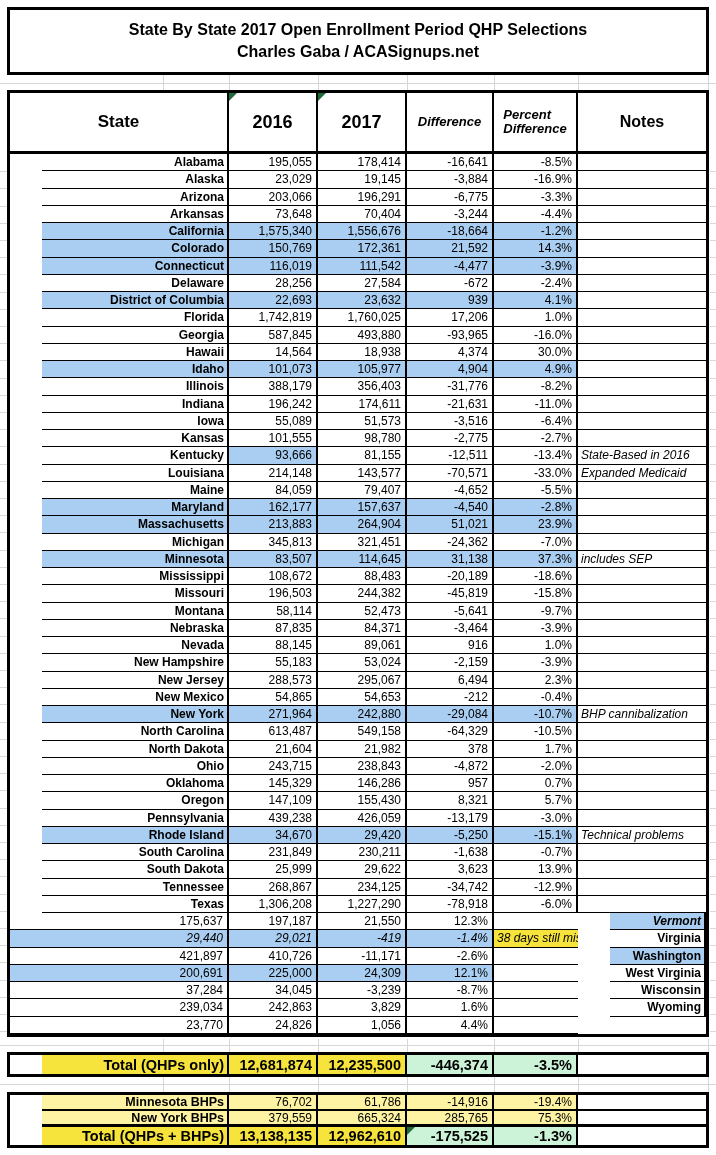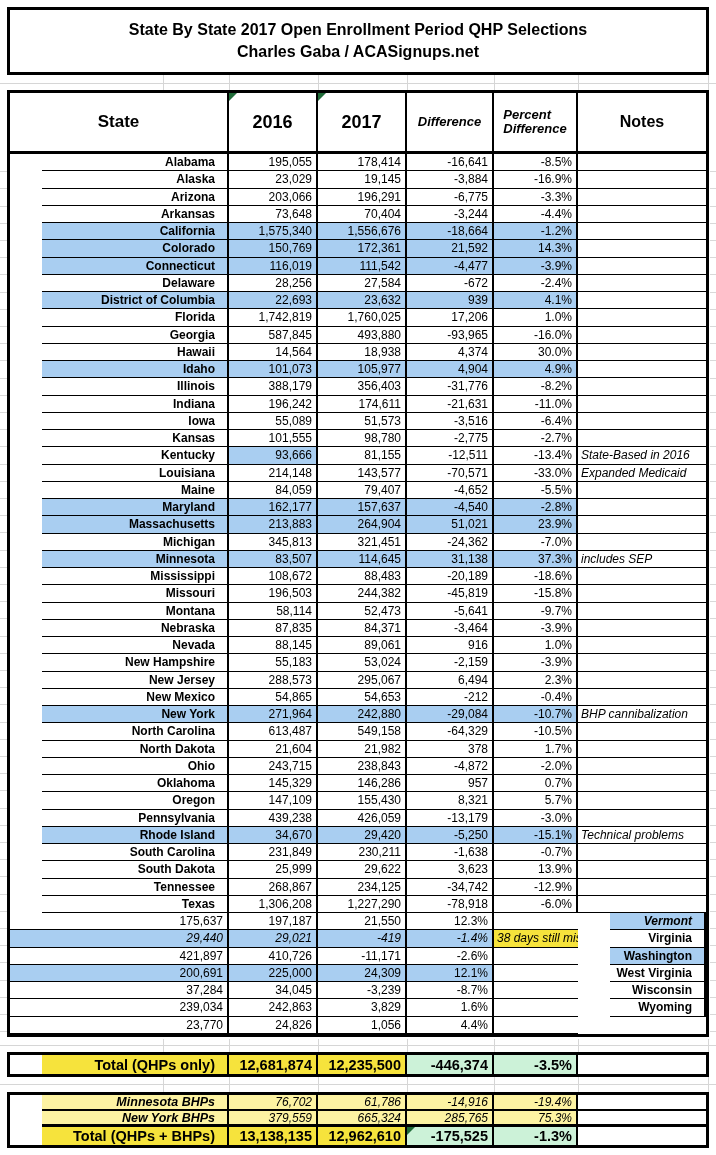--- a/index.html
+++ b/index.html
@@ -37,21 +37,21 @@
   .cell.lastcol{border-right:none;}
   .hdr{
     height:61px;justify-content:center;text-align:left;font-weight:bold;
     border-bottom:3px solid #000;position:relative;align-items:center;
   }
   .hdr.big{font-size:18px;}
   .hdr.state-h{font-size:17px;}
   .hdr.notes-h{font-size:16px;}
   .hdr.small{font-size:13px;line-height:14px;display:flex;font-style:italic;}
   .body-row-cell{height:17.25px;}
-  .cell.state{justify-content:flex-end;font-weight:bold;padding-right:12px;margin-left:32px;}
+  .cell.state{justify-content:flex-end;font-weight:bold;padding-right:3px;margin-left:32px;}
   .cell.num{justify-content:flex-end;padding-right:4px;}
   .cell.note{justify-content:flex-start;padding-left:3px;font-style:italic;}
   .cell.blue{background:var(--blue);}
   .cell.yhl{background:var(--yellow);}
   .cell.it{font-style:italic;}
   
   .total-table{
     position:absolute;left:7px;box-sizing:border-box;border:3px solid #000;background:#fff;
     display:grid;grid-template-columns:219px 89px 89px 87px 84px 128px;
   }
@@ -59,21 +59,21 @@
   .t1 .cell{height:19px;border-bottom:none;}
   .t2{top:1092px;}
   .t2 .row-a .cell{height:16px;border-bottom:2px solid #000;}
   .t2 .row-b .cell{height:16px;border-bottom:3px solid #000;}
   .t2 .row-c .cell{height:18px;border-bottom:none;}
   .grand .cell{font-weight:bold;font-size:14.5px;}
   .grand .lbl,.grand .y16,.grand .y17{background:var(--yellow);}
   .grand .df,.grand .pc{background:var(--green);}
   .sub .cell{font-size:12px;}
   .sub .lbl{font-weight:bold;font-size:12.5px;}
-  .sub .lbl,.sub .y16,.sub .y17,.sub .df,.sub .pc{background:var(--lightyellow);font-style:italic;}
+  .sub .lbl,.sub .y16,.sub .y17,.sub .df,.sub .pc{background:var(--lightyellow);}
   
   .tri::before{
     content:"";position:absolute;top:0;left:0;width:0;height:0;
     border-top:8px solid var(--trigreen);border-right:8px solid transparent;
   }
   .cell{position:relative;}
 </style>
 </head>
 <body style="--blue: #A9CEF1; --yellow: #F6E33C; --lightyellow: #FDF3A2; --green: #CCF2D8; --trigreen: #1F6B38;">
 

